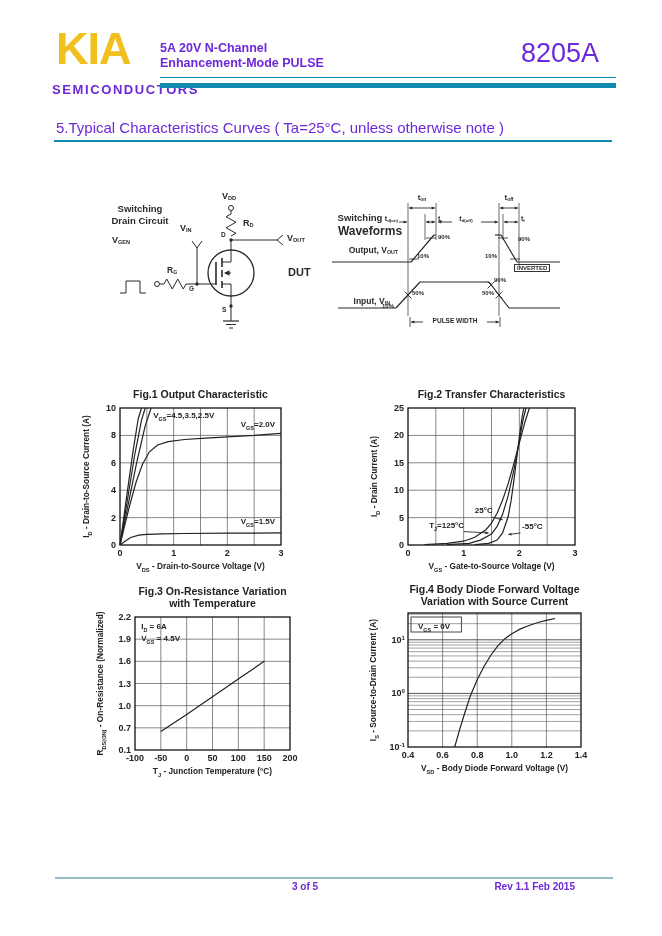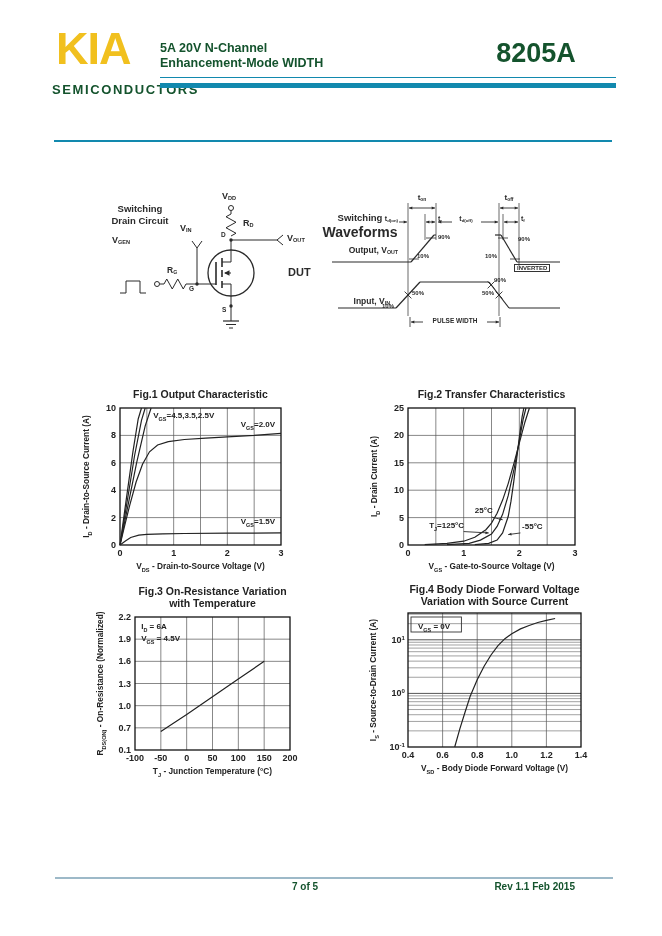--- a/index.html
+++ b/index.html
@@ -1,54 +1,55 @@
 <!DOCTYPE html>
 <html><head>
 <meta charset="utf-8">
 <style>
   html,body{margin:0;padding:0;background:#e8e8e8}
   #page{position:relative;width:662px;height:936px;background:#ffffff;
         font-family:"Liberation Sans",sans-serif;color:#222;overflow:hidden}
-  .teal{color:#14532d}
+  .teal{color:#6d28d9}
   sub{font-size:62%;vertical-align:-0.25em}
   .lbl{position:absolute;font-weight:bold;color:#2a2a2a;line-height:1;white-space:nowrap}
   .ctr{text-align:center}.rgt{text-align:right}
   svg{position:absolute;overflow:visible}
   svg text{font-family:"Liberation Sans",sans-serif;fill:#222}
   .chart{position:absolute}
   #logo{position:absolute;left:56px;top:26px;font-size:45px;font-weight:800;
         letter-spacing:-1px;line-height:1}
   #logo-sub{position:absolute;left:52px;top:82px;font-size:13px;font-weight:bold;
         letter-spacing:1.6px}
   #hdr-title{position:absolute;left:160px;top:41px;font-size:12.5px;font-weight:bold;line-height:1.16}
-  #part-no{position:absolute;left:456px;top:40px;width:160px;text-align:center;
-        font-size:27px;font-weight:700;line-height:1}
+  #part-no{position:absolute;left:439px;top:40px;width:160px;text-align:right;
+        font-size:27px;font-weight:400;line-height:1}
   #rule-thin{position:absolute;left:160px;top:77px;width:456px;height:1px}
   #rule-thick{position:absolute;left:160px;top:83px;width:456px;height:5px}
   #section-title{position:absolute;left:56px;top:119px;font-size:15px;font-weight:500}
   #section-rule{position:absolute;left:54px;top:140px;width:558px;height:1.5px}
   #footer-rule{position:absolute;left:55px;top:877px;width:558px;height:2px}
   .foot{position:absolute;top:881px;font-size:10px;font-weight:bold}
   #inverted-lbl{border:1px solid #333;padding:0 2px}
 </style>
 </head>
 <body>
 
 <div id="page">
 
   <div id="logo" style="color: rgb(241, 192, 30);">KIA</div>
   <div id="logo-sub" class="teal">SEMICONDUCTORS</div>
   <div id="hdr-title" class="teal">
     <div>5A 20V N-Channel</div>
-    <div>Enhancement-Mode WIDTH</div>
+    <div>Enhancement-Mode PULSE</div>
   </div>
   <div id="part-no" class="teal">8205A</div>
   <div id="rule-thin" style="background: rgb(18, 137, 174);"></div>
   <div id="rule-thick" style="background: rgb(18, 137, 174);"></div>
 
+  <div id="section-title" class="teal">5.Typical Characteristics Curves ( Ta=25°C, unless otherwise note )</div>
   <div id="section-rule" style="background: rgb(18, 137, 174);"></div>
 
   <svg id="lineart" style="left:0;top:0" width="662" height="360" viewBox="0 0 662 360">
       <line x1="120" y1="293" x2="126" y2="293" stroke="#2a2a2a" stroke-width="1"></line>
       <line x1="126" y1="293" x2="126" y2="281" stroke="#2a2a2a" stroke-width="1"></line>
       <line x1="126" y1="281" x2="140" y2="281" stroke="#2a2a2a" stroke-width="1"></line>
       <line x1="140" y1="281" x2="140" y2="293" stroke="#2a2a2a" stroke-width="1"></line>
       <line x1="140" y1="293" x2="146" y2="293" stroke="#2a2a2a" stroke-width="1"></line>
       <line x1="160" y1="284" x2="164" y2="284" stroke="#2a2a2a" stroke-width="1"></line>
       <line x1="186" y1="284" x2="216" y2="284" stroke="#2a2a2a" stroke-width="1"></line>
@@ -141,21 +142,21 @@
   <span class="lbl" style="left:189px;top:286px;font-size:6.5px">G</span>
   <span class="lbl" style="left:180px;top:224px;font-size:9px">V<sub>IN</sub></span>
   <span class="lbl" style="left:222px;top:192px;font-size:9px">V<sub>DD</sub></span>
   <span class="lbl" style="left:243px;top:219px;font-size:9px">R<sub>D</sub></span>
   <span class="lbl" style="left:221px;top:232px;font-size:6.5px">D</span>
   <span class="lbl" style="left:287px;top:234px;font-size:9px">V<sub>OUT</sub></span>
   <span class="lbl" style="left:288px;top:267px;font-size:11px">DUT</span>
   <span class="lbl" style="left:222px;top:307px;font-size:6.5px">S</span>
 
   <span class="lbl ctr" style="left:322px;top:213px;width:76px;font-size:9.5px">Switching</span>
-  <span class="lbl ctr" style="left:322px;top:225px;width:76px;font-size:14px">Waveforms</span>
+  <span class="lbl ctr" style="left:332px;top:225px;width:76px;font-size:12px">Waveforms</span>
   <span class="lbl ctr" style="left:408px;top:194px;width:28px;font-size:8px">t<sub>on</sub></span>
   <span class="lbl ctr" style="left:495px;top:194px;width:28px;font-size:8px">t<sub>off</sub></span>
   <span class="lbl rgt" style="left:356px;top:215px;width:42px;font-size:7px">t<sub>d(on)</sub></span>
   <span class="lbl" style="left:438px;top:215px;font-size:7px">t<sub>r</sub></span>
   <span class="lbl ctr" style="left:447px;top:215px;width:38px;font-size:7px">t<sub>d(off)</sub></span>
   <span class="lbl" style="left:521px;top:215px;font-size:7px">t<sub>f</sub></span>
   <span class="lbl rgt" style="left:318px;top:246px;width:80px;font-size:8.5px">Output, V<sub>OUT</sub></span>
   <span class="lbl rgt" style="left:312px;top:297px;width:78px;font-size:8.5px">Input, V<sub>IN</sub></span>
   <span class="lbl rgt" style="left:372px;top:303px;width:22px;font-size:6px">10%</span>
   <span class="lbl" style="left:438px;top:234px;font-size:6px">90%</span>
@@ -338,15 +339,15 @@
             <rect x="42.5" y="31.5" width="174" height="135"></rect>
           </clipPath>
         </defs>
         <path d="M89.7,166.0 L94.9,147.6 L100.1,131.0 L105.3,114.9 L112.2,98.7 L119.1,85.3 L126.0,74.0 L133.0,64.6 L139.9,57.7 L146.8,52.7 L155.5,47.9 L164.1,44.5 L172.8,41.5 L181.4,39.4 L190.1,37.5" fill="none" stroke="#222" stroke-width="1.2" clip-path="url(#clip3)"></path>
         <rect x="46" y="36" width="50.4" height="15" fill="none" stroke="#333" stroke-width="0.9"></rect>
         <text x="53" y="48" font-size="8" font-weight="bold" text-anchor="start"><tspan>V</tspan><tspan font-size="68%" baseline-shift="sub">GS</tspan><tspan> = 0V</tspan></text>
       </svg>
     </div>
 
   <div id="footer-rule" style="background: rgb(157, 185, 200);"></div>
-  <div class="foot teal ctr" style="left:260px;width:90px">7 of 5</div>
+  <div class="foot teal ctr" style="left:260px;width:90px">3 of 5</div>
   <div class="foot teal rgt" style="left:455px;width:120px">Rev 1.1 Feb 2015</div>
 </div>
 
 </body></html>

